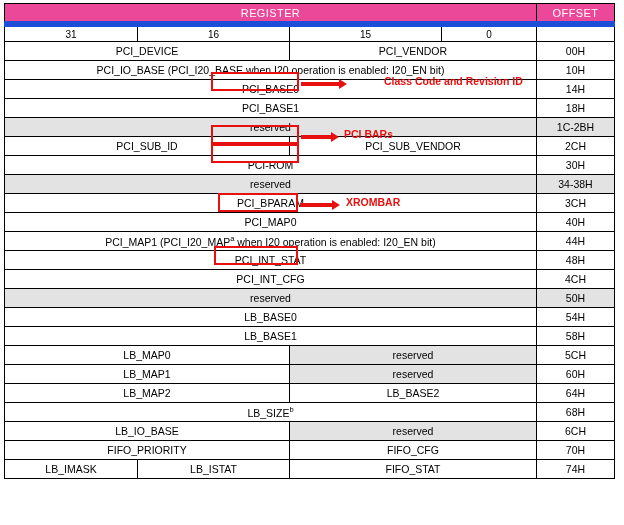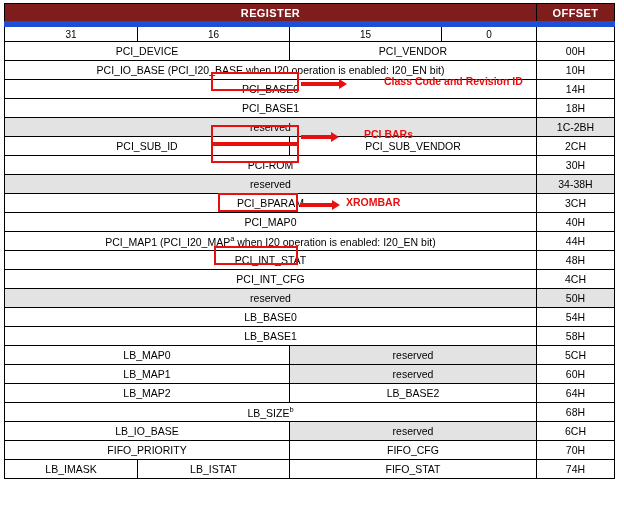--- a/index.html
+++ b/index.html
@@ -31,23 +31,23 @@
     border: 1px solid #000000;
     height: 18px;
     padding: 0;
     text-align: center;
     vertical-align: middle;
     white-space: nowrap;
     overflow: hidden;
   }
   
   tr.header td {
-    background: #7f1d1d;
+    background: #ec4899;
     color: #ffffff;
-    font-weight: bold;
+    font-weight: normal;
     font-size: 11px;
     letter-spacing: 0.4px;
     height: 17px;
   }
   
   tr.bits td {
     font-size: 10px;
     height: 14px;
     border-top: 6px solid #1d4ed8;
     border-bottom: 1px solid #000000;
@@ -230,21 +230,21 @@
     <div class="head" style="left:38px;"></div>
   </div>
   <div class="redlabel" style="left:352px; top:72px;margin-left:32px;">Class Code and Revision ID</div>
 
   <div class="redbox" style="left:211px; top:122px; width:88px; height:19px;"></div>
   <div class="redbox" style="left:211px; top:141px; width:88px; height:19px;"></div>
   <div class="arrow" style="left:301px; top:132px; width:40px;">
     <div class="shaft" style="width:32px;"></div>
     <div class="head" style="left:30px;"></div>
   </div>
-  <div class="redlabel" style="left:364px; top:125px;">PCI BARs</div>
+  <div class="redlabel" style="left:344px; top:125px;">PCI BARs</div>
 
   <div class="redbox" style="left:218px; top:190px; width:80px; height:19px;"></div>
   <div class="arrow" style="left:300px; top:200px; width:42px;">
     <div class="shaft" style="width:34px;"></div>
     <div class="head" style="left:32px;"></div>
   </div>
   <div class="redlabel" style="left:346px; top:193px;">XROMBAR</div>
 
   <div class="redbox" style="left:214px; top:243px; width:84px; height:19px;"></div>
 

